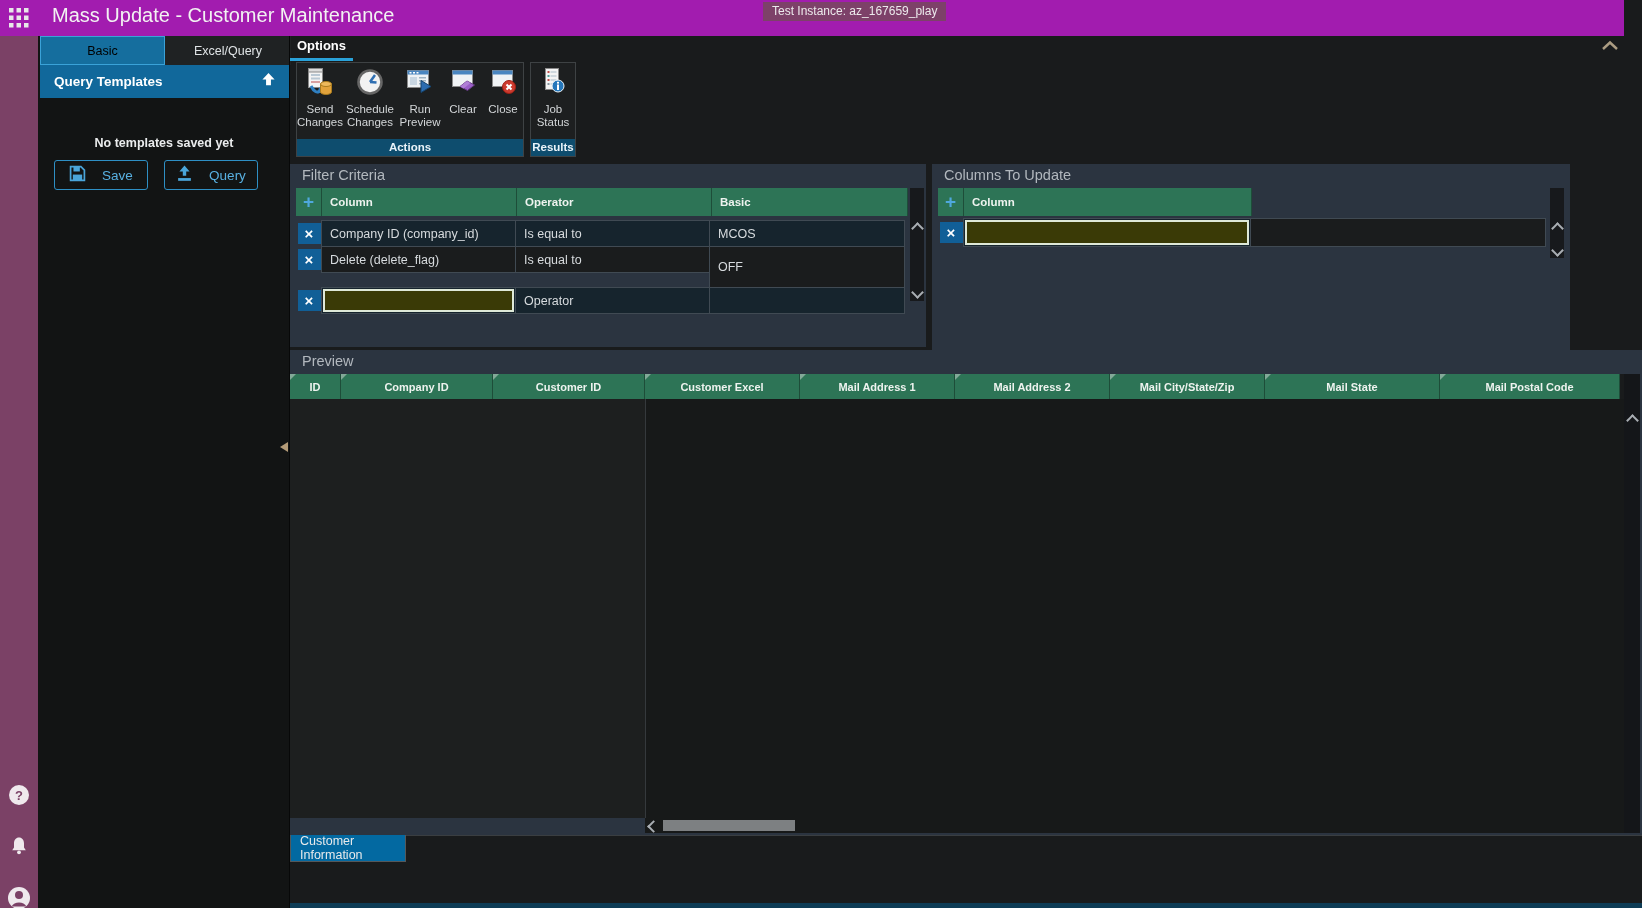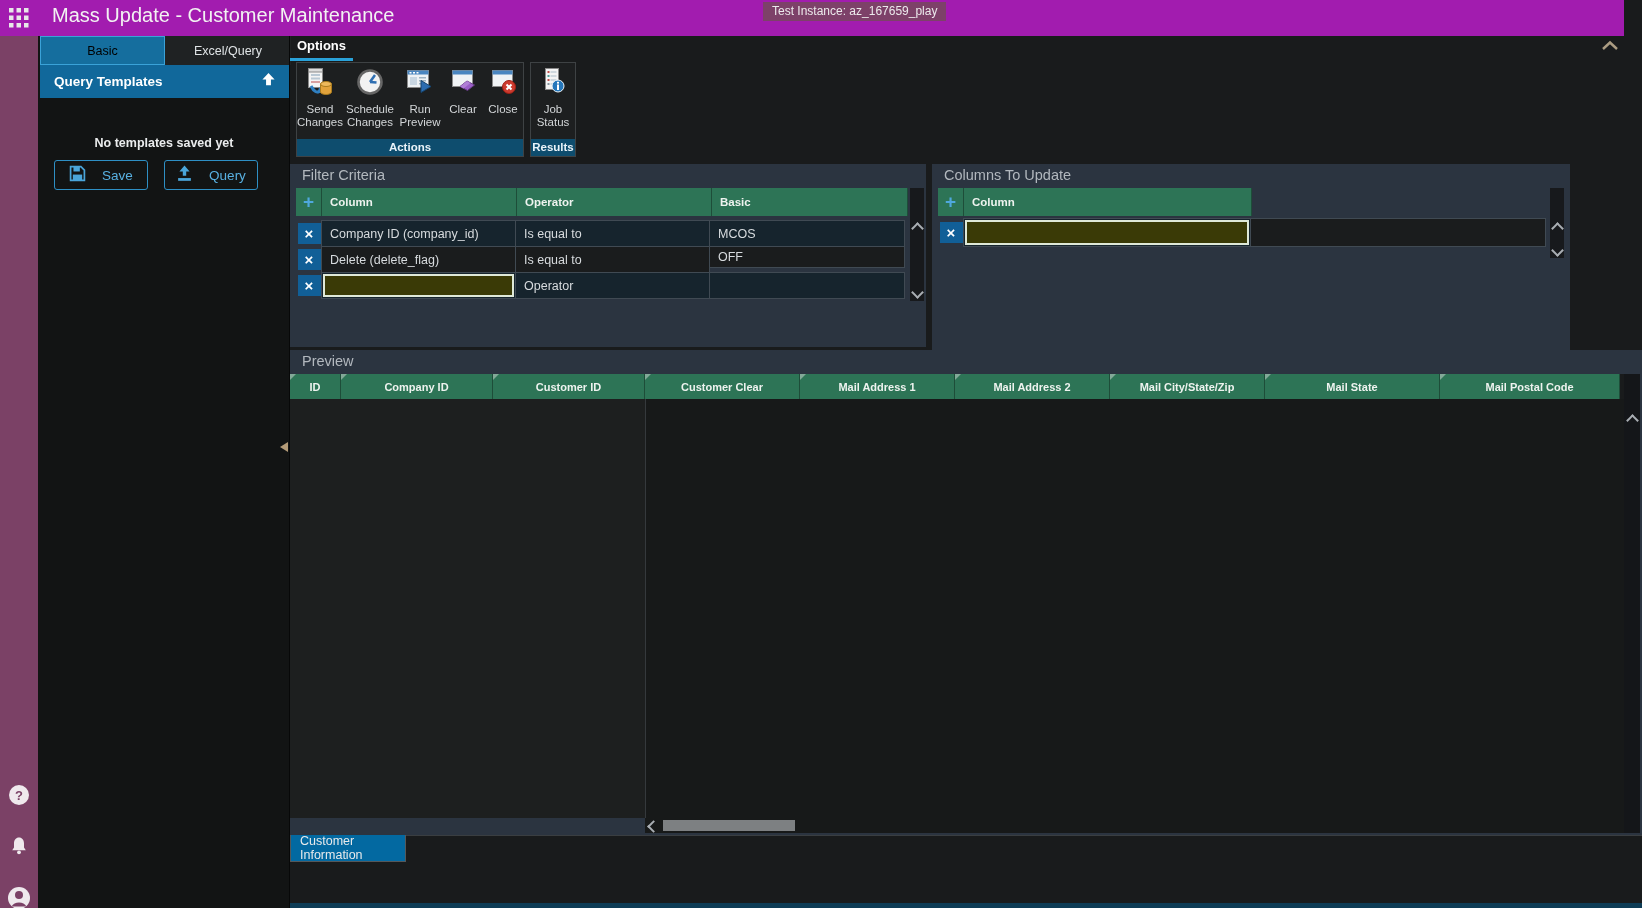--- a/index.html
+++ b/index.html
@@ -287,21 +287,21 @@
         <div class="tcell" style="width: 195px; height: 27px; background: rgb(22, 36, 45);">Company ID (company_id)</div>
         <div class="tcell" style="width: 195px; height: 27px; background: rgb(22, 36, 45);">Is equal to</div>
         <div class="tcell" style="width: 196px; height: 27px; background: rgb(22, 36, 45);">MCOS</div>
       </div>
       <div class="trow">
         <div class="tcell xcell" style="width: 26px; height: 27px;">
           <div class="xbtn">×</div>
         </div>
         <div class="tcell" style="width: 195px; height: 27px; background: rgb(26, 28, 29);">Delete (delete_flag)</div>
         <div class="tcell" style="width: 195px; height: 27px; background: rgb(26, 28, 29);">Is equal to</div>
-        <div class="tcell" style="width: 196px; height: 22px; background: rgb(26, 28, 29);">OFF</div>
+        <div class="tcell" style="width: 196px; height: 42px; background: rgb(26, 28, 29);">OFF</div>
       </div>
       <div class="trow">
         <div class="tcell xcell" style="width: 26px; height: 27px;">
           <div class="xbtn">×</div>
         </div>
         <div class="tcell editwrap" style="width: 195px; height: 27px; background: rgb(22, 36, 45);">
           <div class="olive"></div>
         </div>
         <div class="tcell" style="width: 195px; height: 27px; background: rgb(22, 36, 45);">Operator</div>
         <div class="tcell" style="width: 196px; height: 27px; background: rgb(22, 36, 45);"></div>
@@ -333,21 +333,21 @@
   <div class="chev up" style="left:621px;top:60px;"></div>
   <div class="chev down" style="left:621px;top:82px;"></div>
 </div>
 
 <div class="abs panel" style="left:290px;top:350px;width:1352px;height:485px;">
   <div class="ptitle">Preview</div>
   <div class="ghrow" style="left:0;top:24px;height:25px;">
       <div class="pcell" style="width: 51px;">ID</div>
       <div class="pcell" style="width: 152px;">Company ID</div>
       <div class="pcell" style="width: 152px;">Customer ID</div>
-      <div class="pcell" style="width: 155px;">Customer Clear</div>
+      <div class="pcell" style="width: 155px;">Customer Excel</div>
       <div class="pcell" style="width: 155px;">Mail Address 1</div>
       <div class="pcell" style="width: 155px;">Mail Address 2</div>
       <div class="pcell" style="width: 155px;">Mail City/State/Zip</div>
       <div class="pcell" style="width: 175px;">Mail State</div>
       <div class="pcell" style="width: 180px;">Mail Postal Code</div>
       <div class="pcell pfiller" style="width: 14px;"></div>
     </div>
   <div class="abs" style="left:0;top:49px;width:355px;height:419px;background:#1d1f1f;"></div>
   <div class="abs" style="left:355px;top:49px;width:979px;height:419px;background:#171919;border-left:1px solid #35393c;box-sizing:border-box;"></div>
   <div class="abs" style="left:1334px;top:24px;width:16px;height:459px;background:#141619;"></div>

